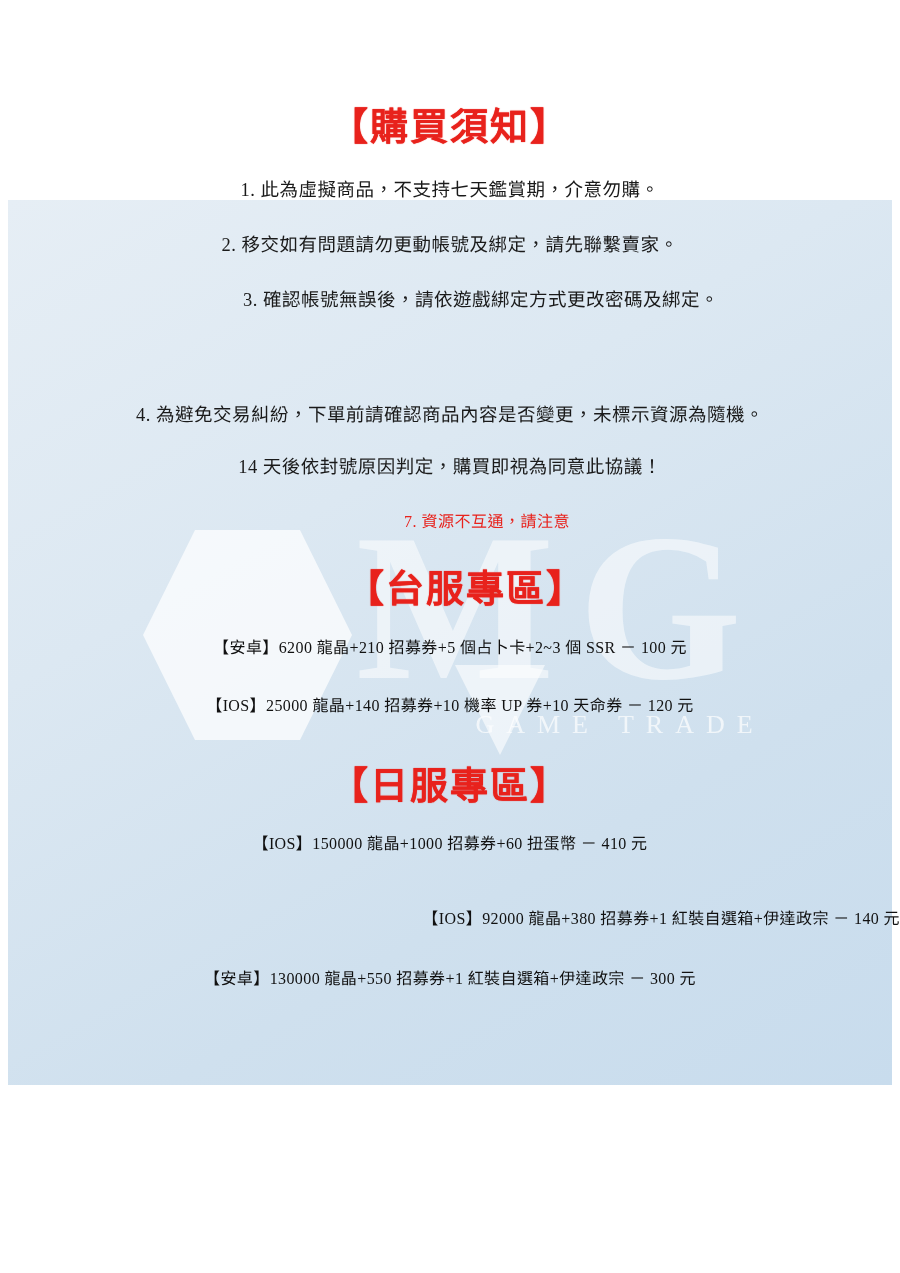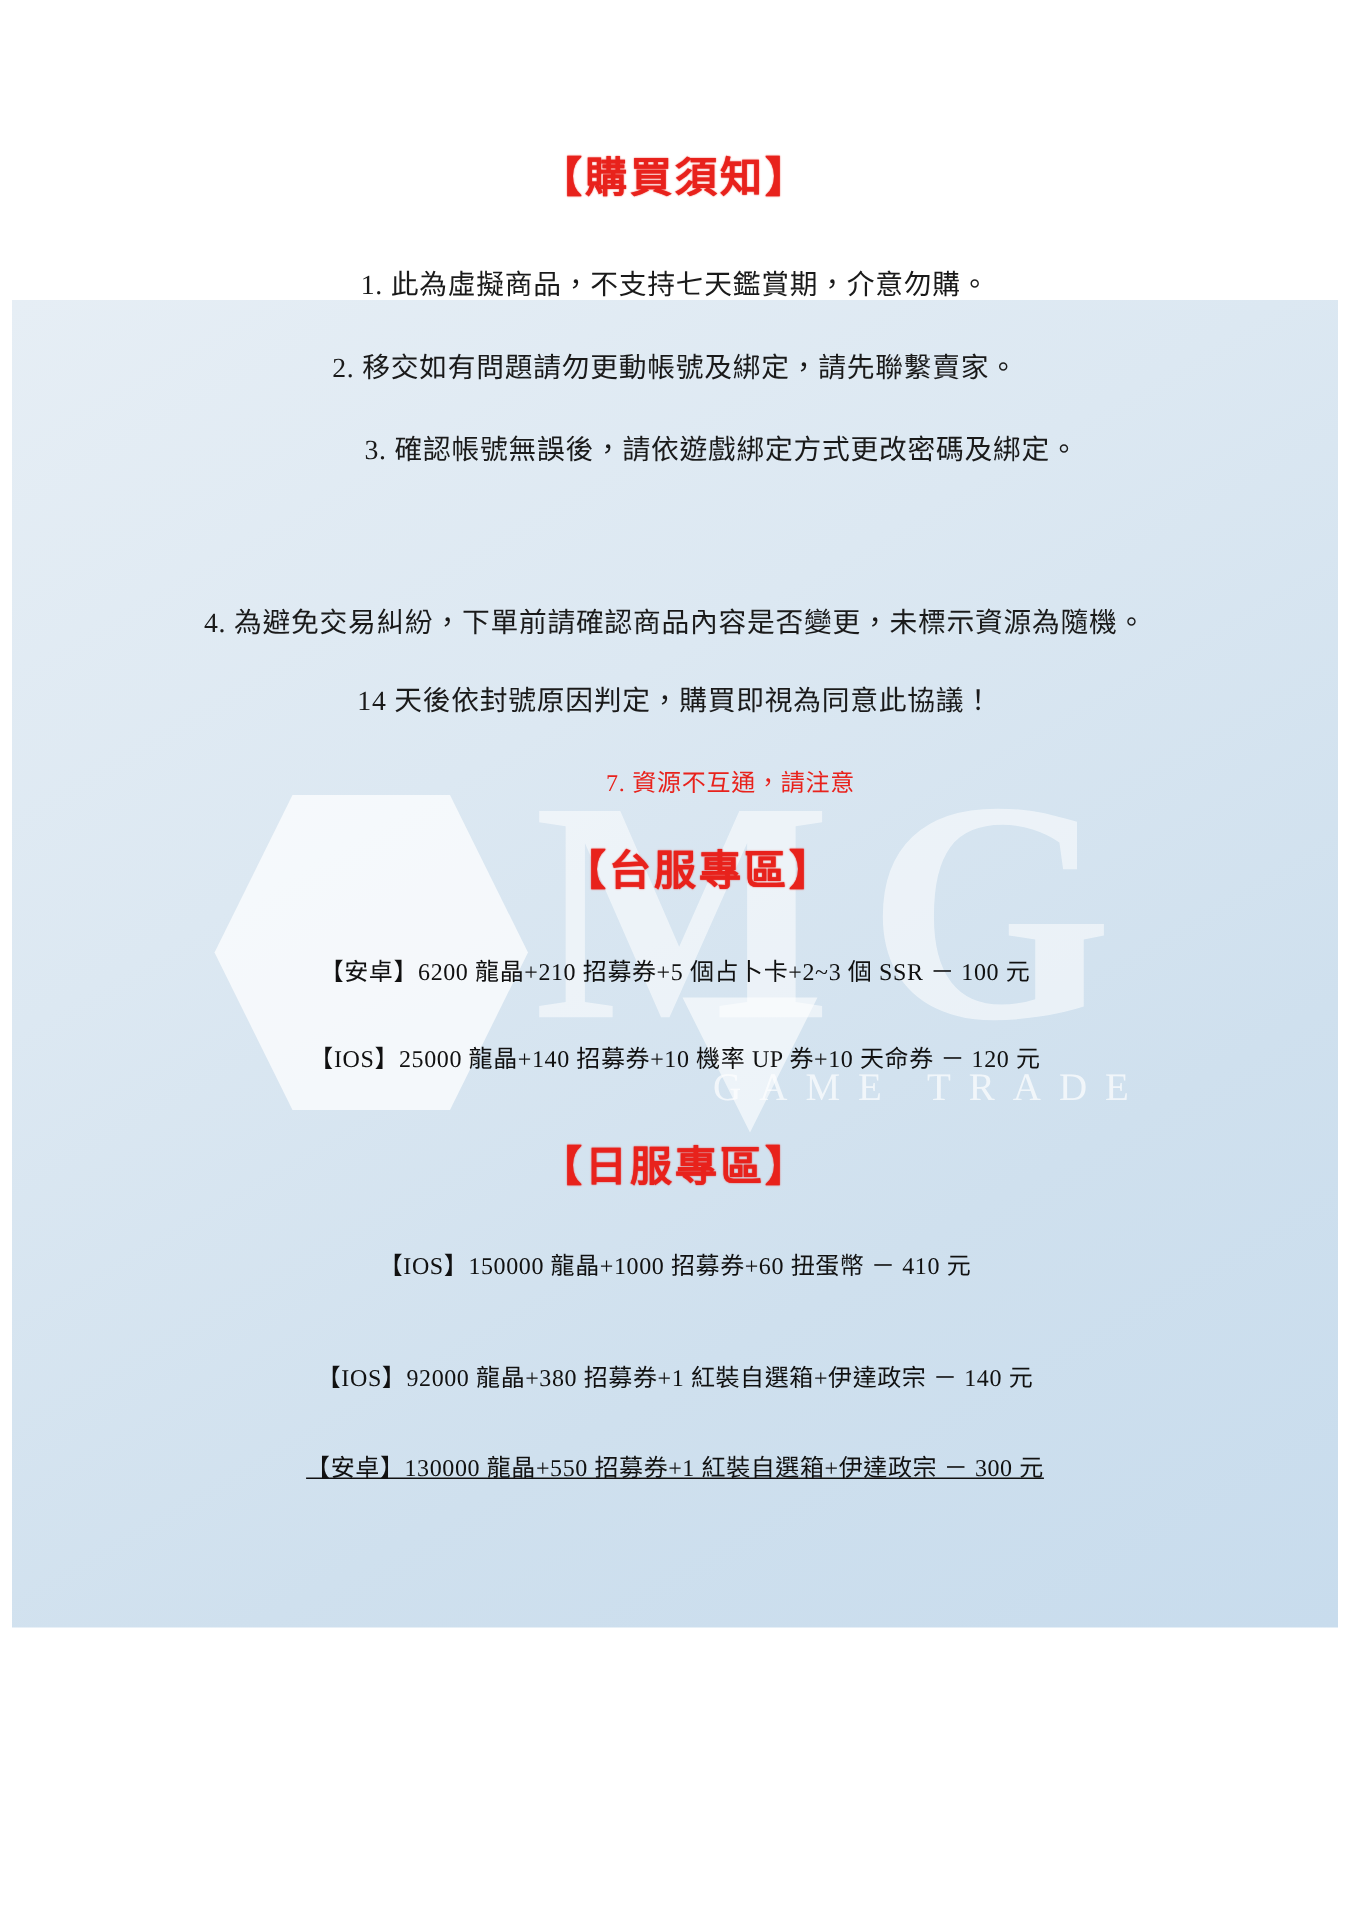--- a/index.html
+++ b/index.html
@@ -43,21 +43,21 @@
   .content {
     position: relative;
     z-index: 2;
     width: 900px;
     height: 1273px;
   }
 
   .title {
     text-align: center;
     color: #e8221c;
-    font-size: 28px;
+    font-size: 38px;
     font-weight: bold;
     letter-spacing: 2px;
     font-family: "Liberation Serif", "DejaVu Serif", serif;
     text-shadow: 0 0 1px #e8221c;
   }
   .title-main { position: absolute; top: 96px; left: 0; width: 900px; }
   .title-tw   { position: absolute; top: 558px; left: 16px; width: 900px; }
   .title-jp   { position: absolute; top: 755px; left: 0; width: 900px; }
 
   .notice-line {
@@ -89,22 +89,22 @@
   .n3 { top: 285px; padding-left: 31px; }
   .n4 { top: 356px; margin-top: 44px; }
   .n5 { top: 404px; }
   .n6 { top: 452px; }
   .n7 { top: 508px; padding-left: 37px; }
 
   .tw1 { top: 634px; }
   .tw2 { top: 692px; }
 
   .jp1 { top: 830px; }
-  .jp2 { top: 911px; }
-  .jp3 { top: 941px; text-decoration: underline; }
+  .jp2 { top: 911px; text-align: right; }
+  .jp3 { top: 941px; }
 </style>
 </head>
 <body>
 
 <div class="bg-band"></div>
 
 <div class="watermark">
   <svg width="900" height="330" viewBox="0 0 900 330" xmlns="http://www.w3.org/2000/svg">
     <polygon points="195,60 300,60 352,165 300,270 195,270 143,165" fill="#ffffff" opacity="0.72"></polygon>
     <text x="455" y="160" font-family="Liberation Serif, serif" font-size="210" font-weight="bold" fill="#ffffff" opacity="0.55" text-anchor="middle" dominant-baseline="middle">M</text>

